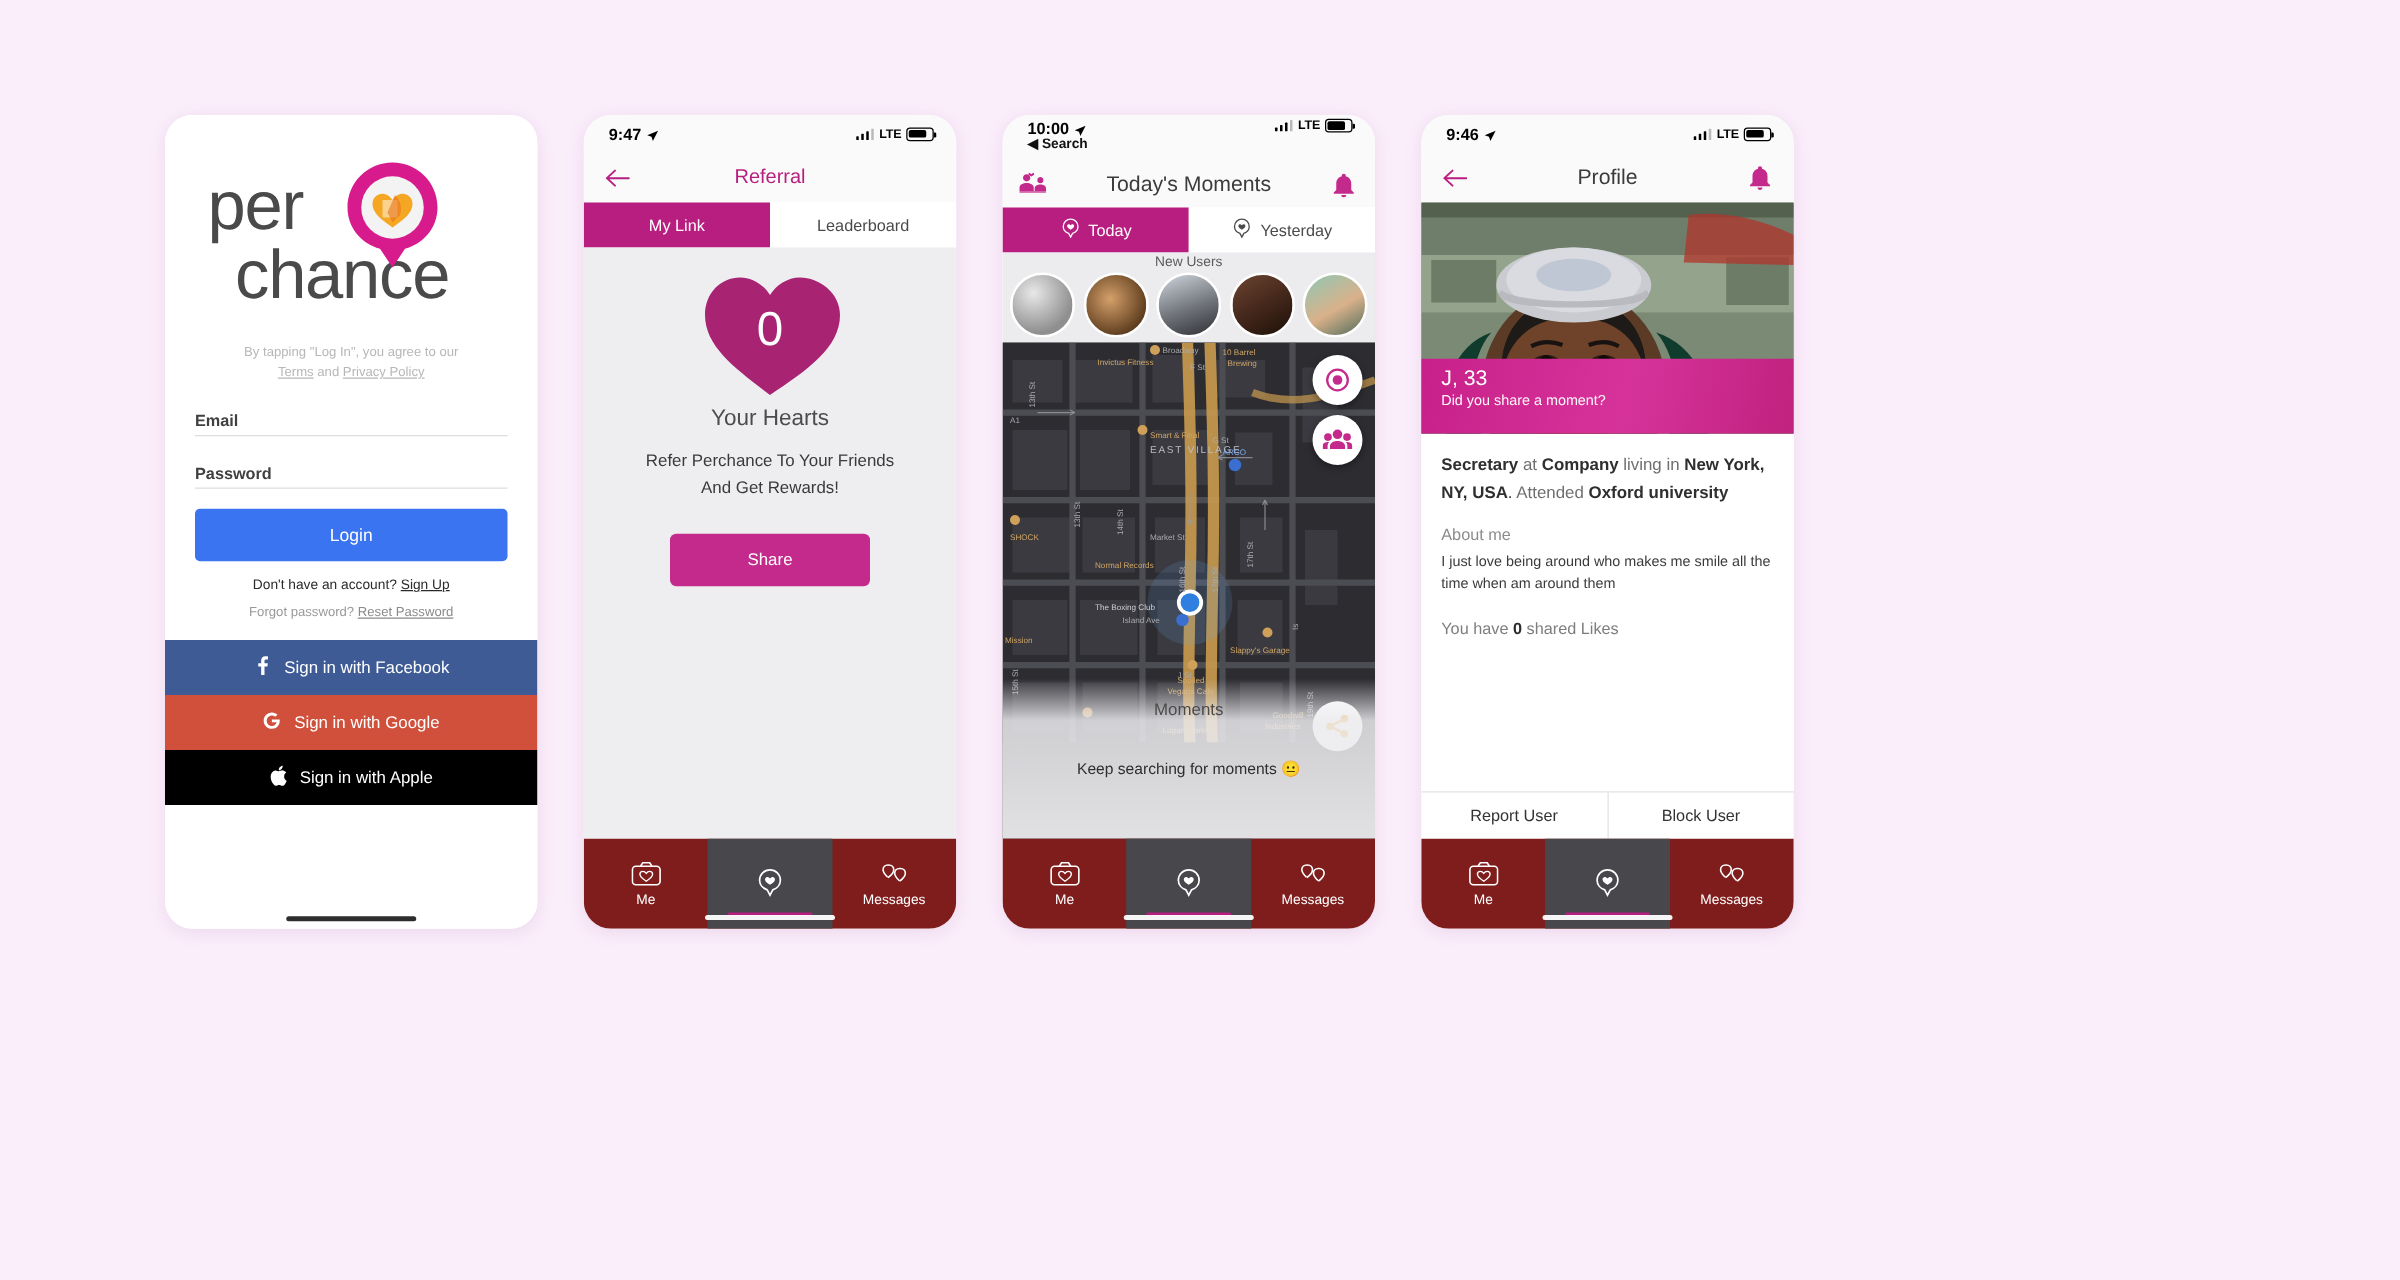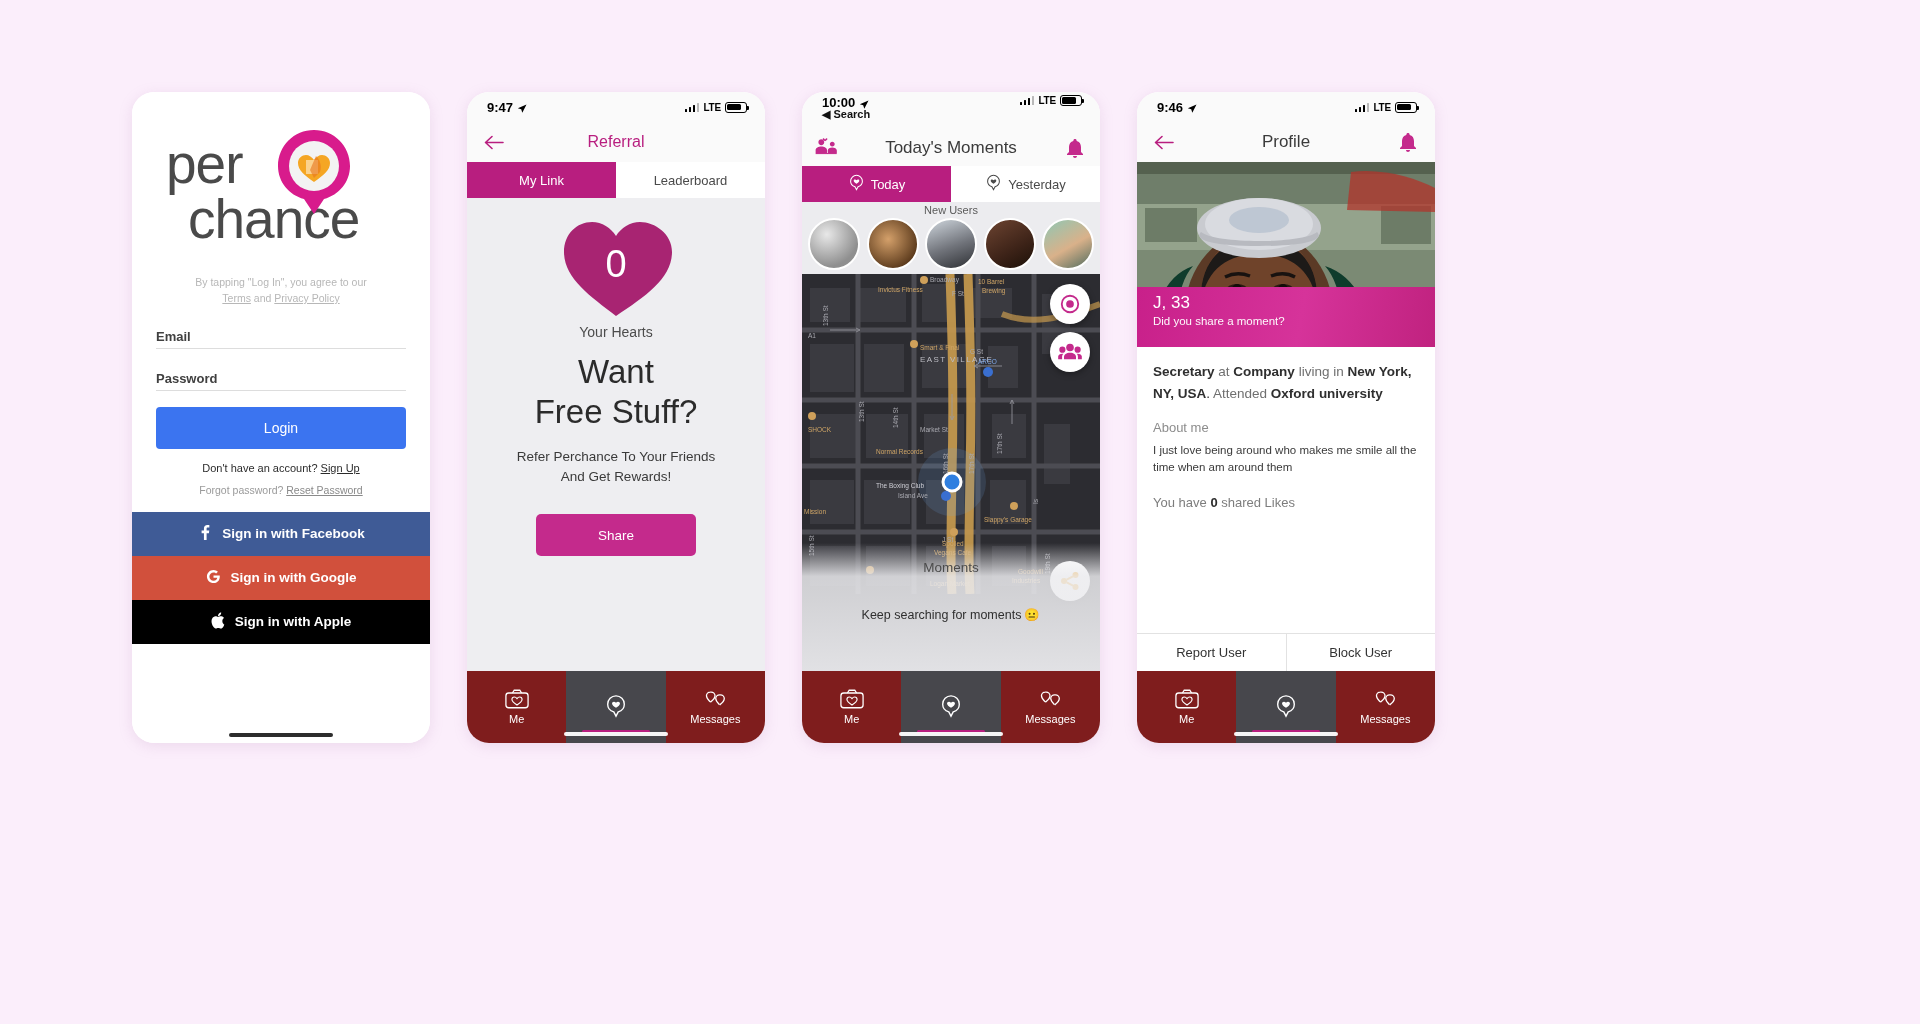--- a/index.html
+++ b/index.html
@@ -100,38 +100,38 @@
     border-radius:4px; display:flex; align-items:center; justify-content:center;
     font-size:14px;
   }
   .signup-line { margin-top:13px; text-align:center; font-size:11px; color:#2b2b2b; }
   .signup-line u { text-decoration:underline; }
   .forgot-line { margin-top:10px; text-align:center; font-size:10.5px; color:#9a9a9a; }
   .forgot-line u { text-decoration:underline; color:#8a8a8a; }
   .social-stack { margin: 16px -24px 0 -24px; }
   .social {
     height: 44px; display:flex; align-items:center; justify-content:center; gap:10px;
-    color:#fff; font-size:13.5px;font-weight:bold;
+    color:#fff; font-size:13.5px;
   }
   .social.fb { background:#3f5b96; }
   .social.apple { background:#000; }
   .social.google { background:#d1503c; }
   .login-home { height: 18px; background:#fff; position:relative; }
 
   
   .ref-body { flex:1; background:#eeeef1; display:flex; flex-direction:column; align-items:center; }
   .heart {
     position:relative; width:112px; height:100px; margin-top:20px;
   }
   .heart svg { width:112px; height:100px; display:block; }
   .heart .num {
     position:absolute; inset:0; display:flex; align-items:center; justify-content:center;
     color:#fff; font-size:38px; margin-top:-8px;
   }
-  .hearts-label { margin-top:6px; font-size:14px; color:#4c4c4c; }
+  .hearts-label { margin-top:6px; font-size:18px; color:#4c4c4c; }
   .want { margin-top:12px; font-size:33px; color:#2b2b2b; line-height:1.22; text-align:center; font-weight:400;}
   .refer-sub { margin-top:14px; font-size:13.5px; color:#3a3a3a; text-align:center; line-height:1.55; }
   .btn-share {
     margin-top:26px; width:160px; height:42px; background:#c42a8c; color:#fff;
     border-radius:5px; display:flex; align-items:center; justify-content:center; font-size:13.5px;
   }
 
   
   .mom-head { flex:0 0 44px; display:flex; align-items:center; justify-content:space-between; padding:0 12px; background:#fafafa;}
   .newusers-strip { position:relative; background:#ececef; flex:0 0 72px; }
@@ -301,24 +301,20 @@
     </div>
 
     <div class="ref-body">
       <div class="heart">
         <svg viewBox="0 0 112 100">
             <path fill="#a82472" d="M56 98C30 78 4 60 4 34 4 16 17 4 32 4c10 0 19 6 24 14 5-8 14-14 24-14 15 0 32 12 32 30 0 26-26 44-56 64z"></path>
           </svg>
         <div class="num">0</div>
       </div>
       <div class="hearts-label">Your Hearts</div>
-      <div class="want">
-        <span>Want</span><br>
-        <span>Free Stuff?</span>
-      </div>
       <div class="refer-sub">
         <span>Refer Perchance To Your Friends</span><br>
         <span>And Get Rewards!</span>
       </div>
       <div class="btn-share">Share</div>
     </div>
 
     <div class="tabbar">
       <div class="tab">
         <span>

